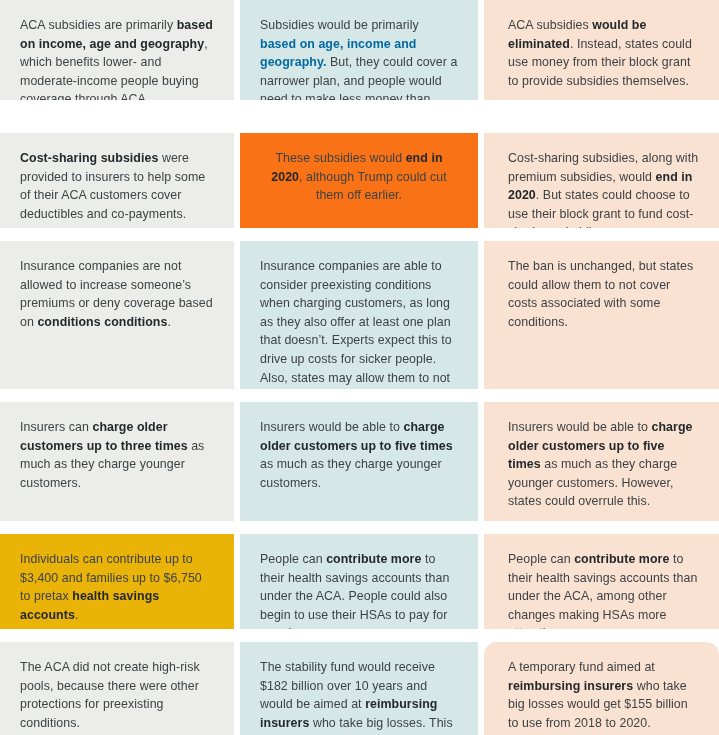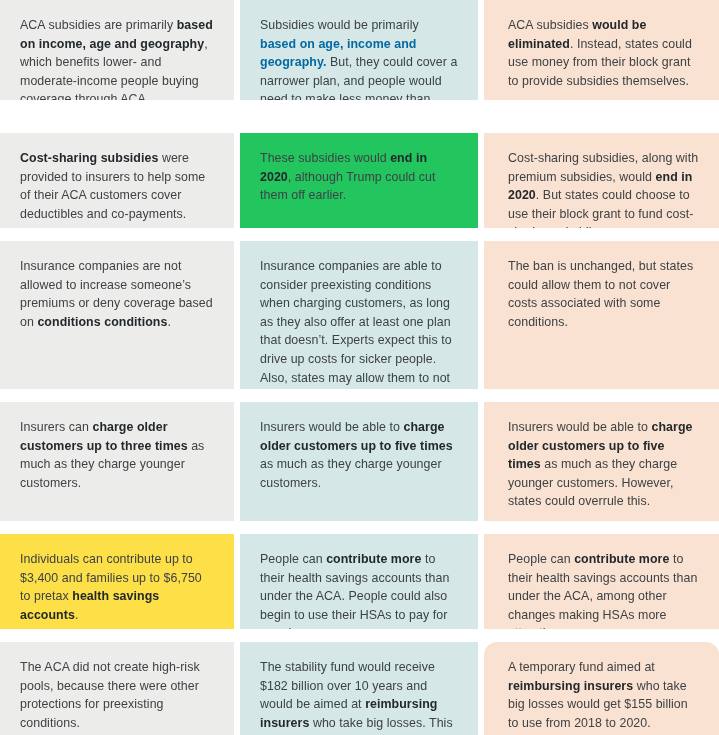--- a/index.html
+++ b/index.html
@@ -91,21 +91,21 @@
       </div>
       <div class="cell col2" style="background: rgb(250, 226, 210); color: rgb(61, 66, 69);">
         <p><span>ACA subsidies </span><b style="color: rgb(35, 40, 43);">would be eliminated</b><span>. Instead, states could use money from their block grant to provide subsidies themselves.</span></p>
       </div>
     </div>
     <div class="row-gap"></div>
     <div class="row r1">
       <div class="cell col0" style="background: rgb(236, 237, 234); color: rgb(61, 66, 69);">
         <p><b style="color: rgb(35, 40, 43);">Cost-sharing subsidies</b><span> were provided to insurers to help some of their ACA customers cover deductibles and co-payments.</span></p>
       </div>
-      <div class="cell col1" style="background: #22c55e; color: rgb(61, 66, 69);">
+      <div class="cell col1" style="background: #f97316; color: rgb(61, 66, 69); text-align: center;">
         <p><span>These subsidies would </span><b style="color: rgb(35, 40, 43);">end in 2020</b><span>, although Trump could cut them off earlier.</span></p>
       </div>
       <div class="cell col2" style="background: rgb(250, 226, 210); color: rgb(61, 66, 69);">
         <p><span>Cost-sharing subsidies, along with premium subsidies, would </span><b style="color: rgb(35, 40, 43);">end in 2020</b><span>. But states could choose to use their block grant to fund cost-sharing subsidies.</span></p>
       </div>
     </div>
     <div class="row-gap"></div>
     <div class="row r2">
       <div class="cell col0" style="background: rgb(236, 237, 234); color: rgb(61, 66, 69);">
         <p><span>Insurance companies are not allowed to increase someone’s premiums or deny coverage  based on </span><b style="color: rgb(35, 40, 43);">conditions conditions</b><span>.</span></p>
@@ -124,21 +124,21 @@
       </div>
       <div class="cell col1" style="background: rgb(213, 232, 231); color: rgb(61, 66, 69);">
         <p><span>Insurers would be able to </span><b style="color: rgb(35, 40, 43);">charge older customers up to five times</b><span> as much as they charge younger customers.</span></p>
       </div>
       <div class="cell col2" style="background: rgb(250, 226, 210); color: rgb(61, 66, 69);">
         <p><span>Insurers would be able to </span><b style="color: rgb(35, 40, 43);">charge older customers up to five times</b><span> as much as they charge younger customers. However, states could overrule this.</span></p>
       </div>
     </div>
     <div class="row-gap"></div>
     <div class="row r4">
-      <div class="cell col0" style="background: #fde047; color: rgb(61, 66, 69);">
+      <div class="cell col0" style="background: #eab308; color: rgb(61, 66, 69);">
         <p><span>Individuals can contribute up to $3,400 and families up to $6,750 to pretax </span><b style="color: rgb(35, 40, 43);">health savings accounts</b><span>.</span></p>
       </div>
       <div class="cell col1" style="background: rgb(213, 232, 231); color: rgb(61, 66, 69);">
         <p><span>People can </span><b style="color: rgb(35, 40, 43);">contribute more</b><span> to their health savings accounts than under the ACA. People could also begin to use their HSAs to pay for premiums.</span></p>
       </div>
       <div class="cell col2" style="background: rgb(250, 226, 210); color: rgb(61, 66, 69);">
         <p><span>People can </span><b style="color: rgb(35, 40, 43);">contribute more</b><span> to their health savings accounts than under the ACA, among other changes making HSAs more attractive.</span></p>
       </div>
     </div>
     <div class="row-gap"></div>

